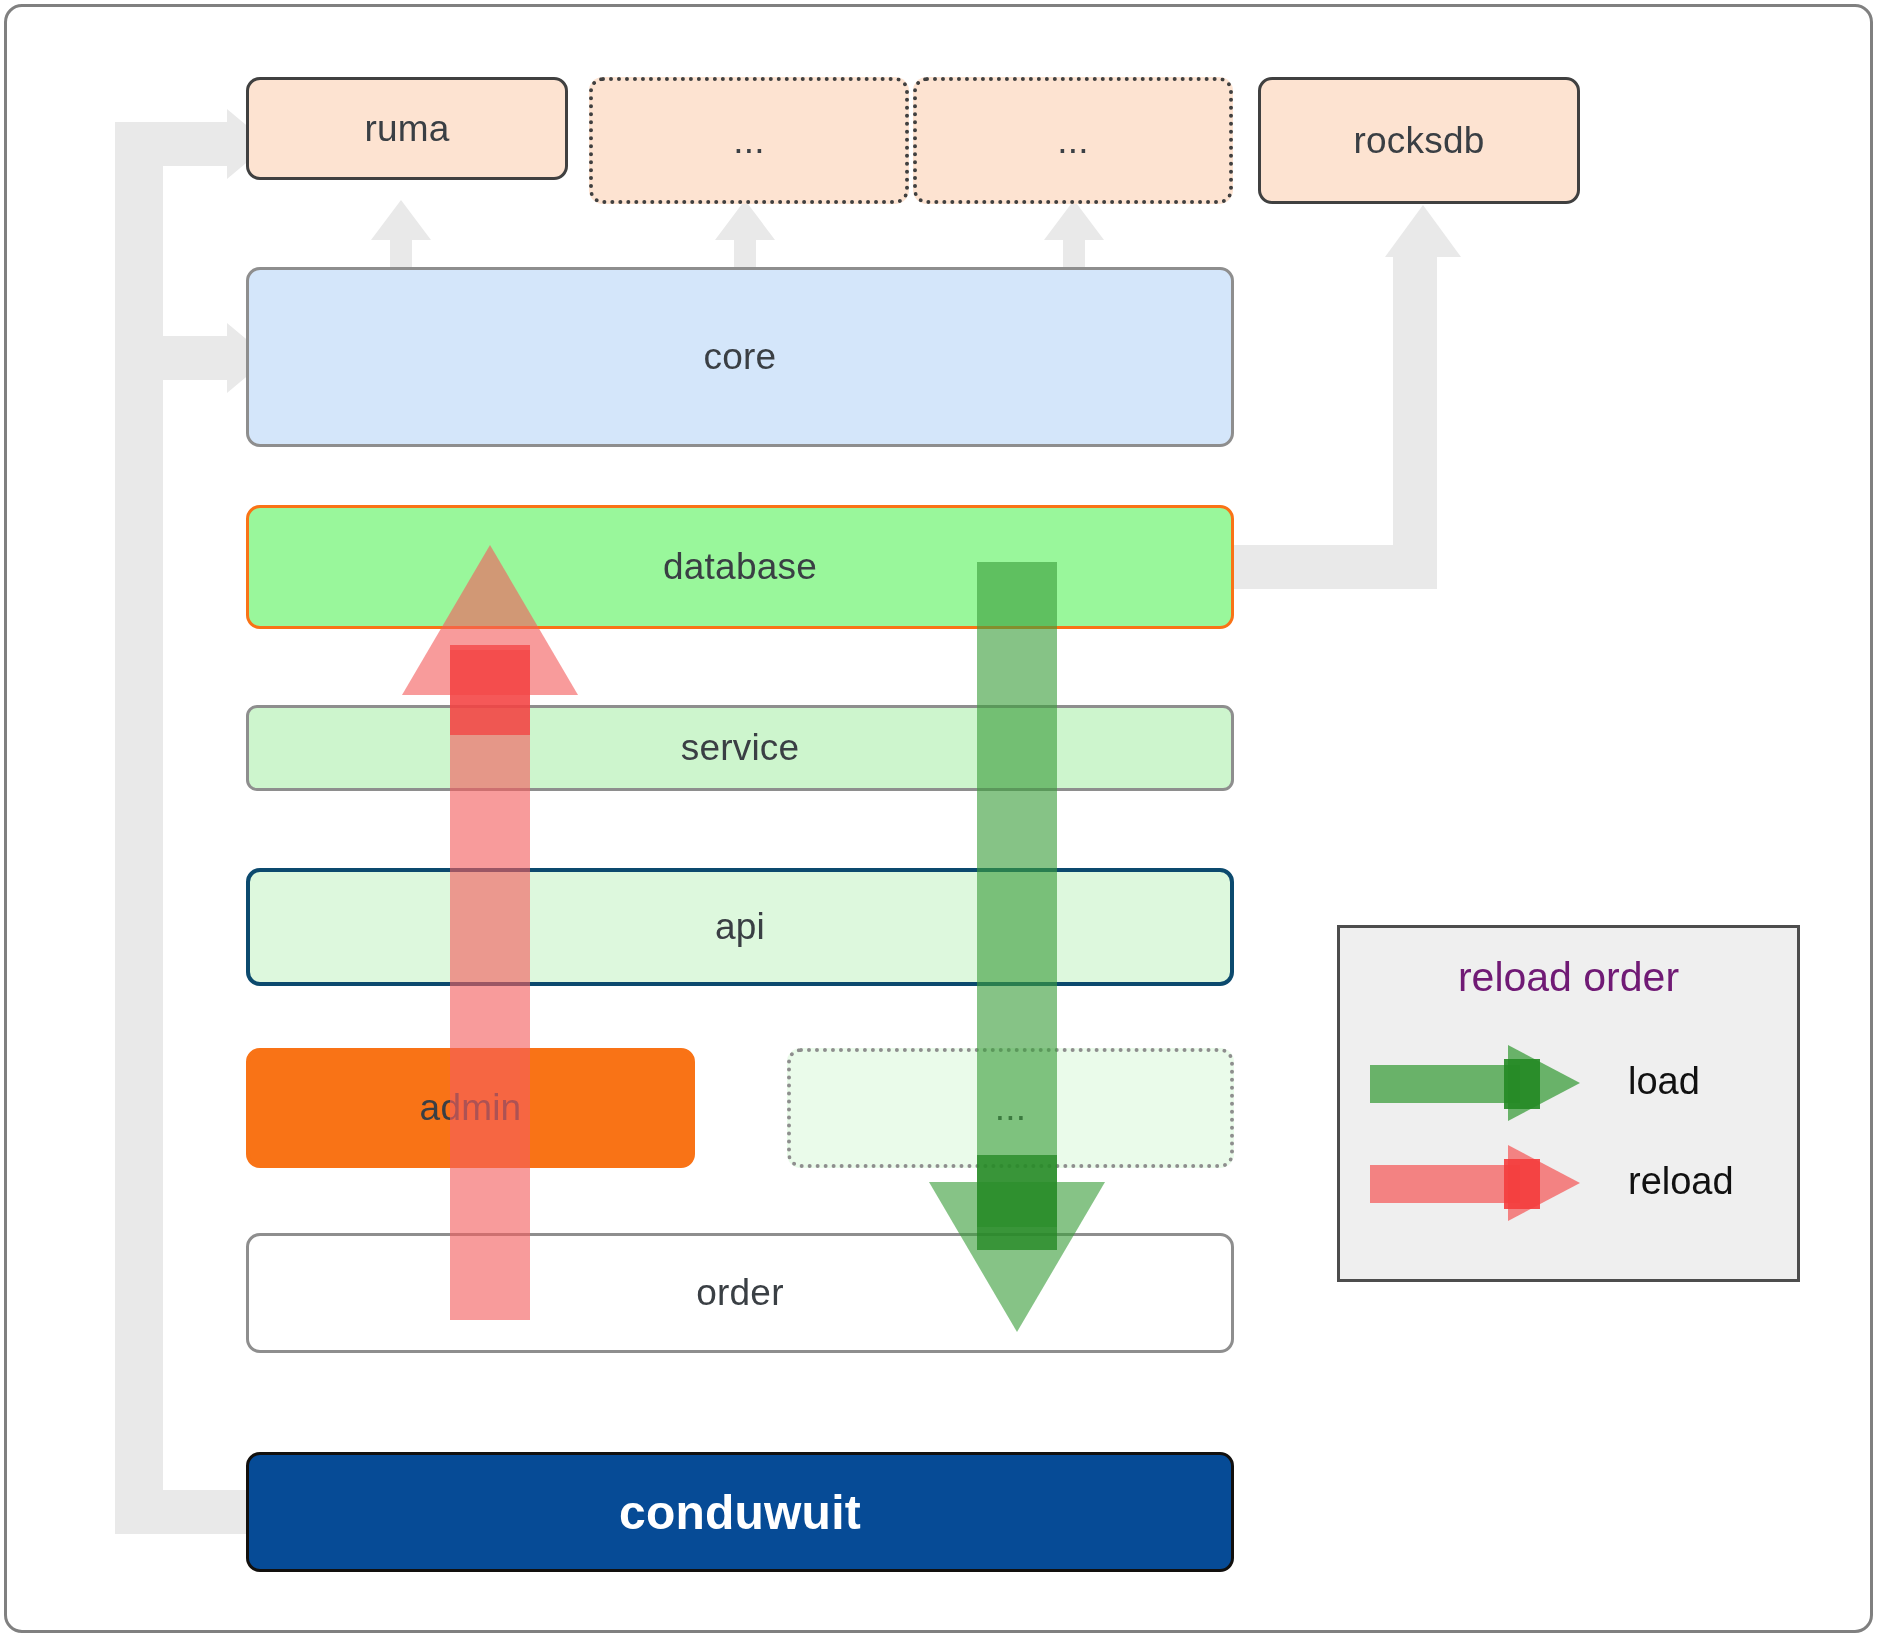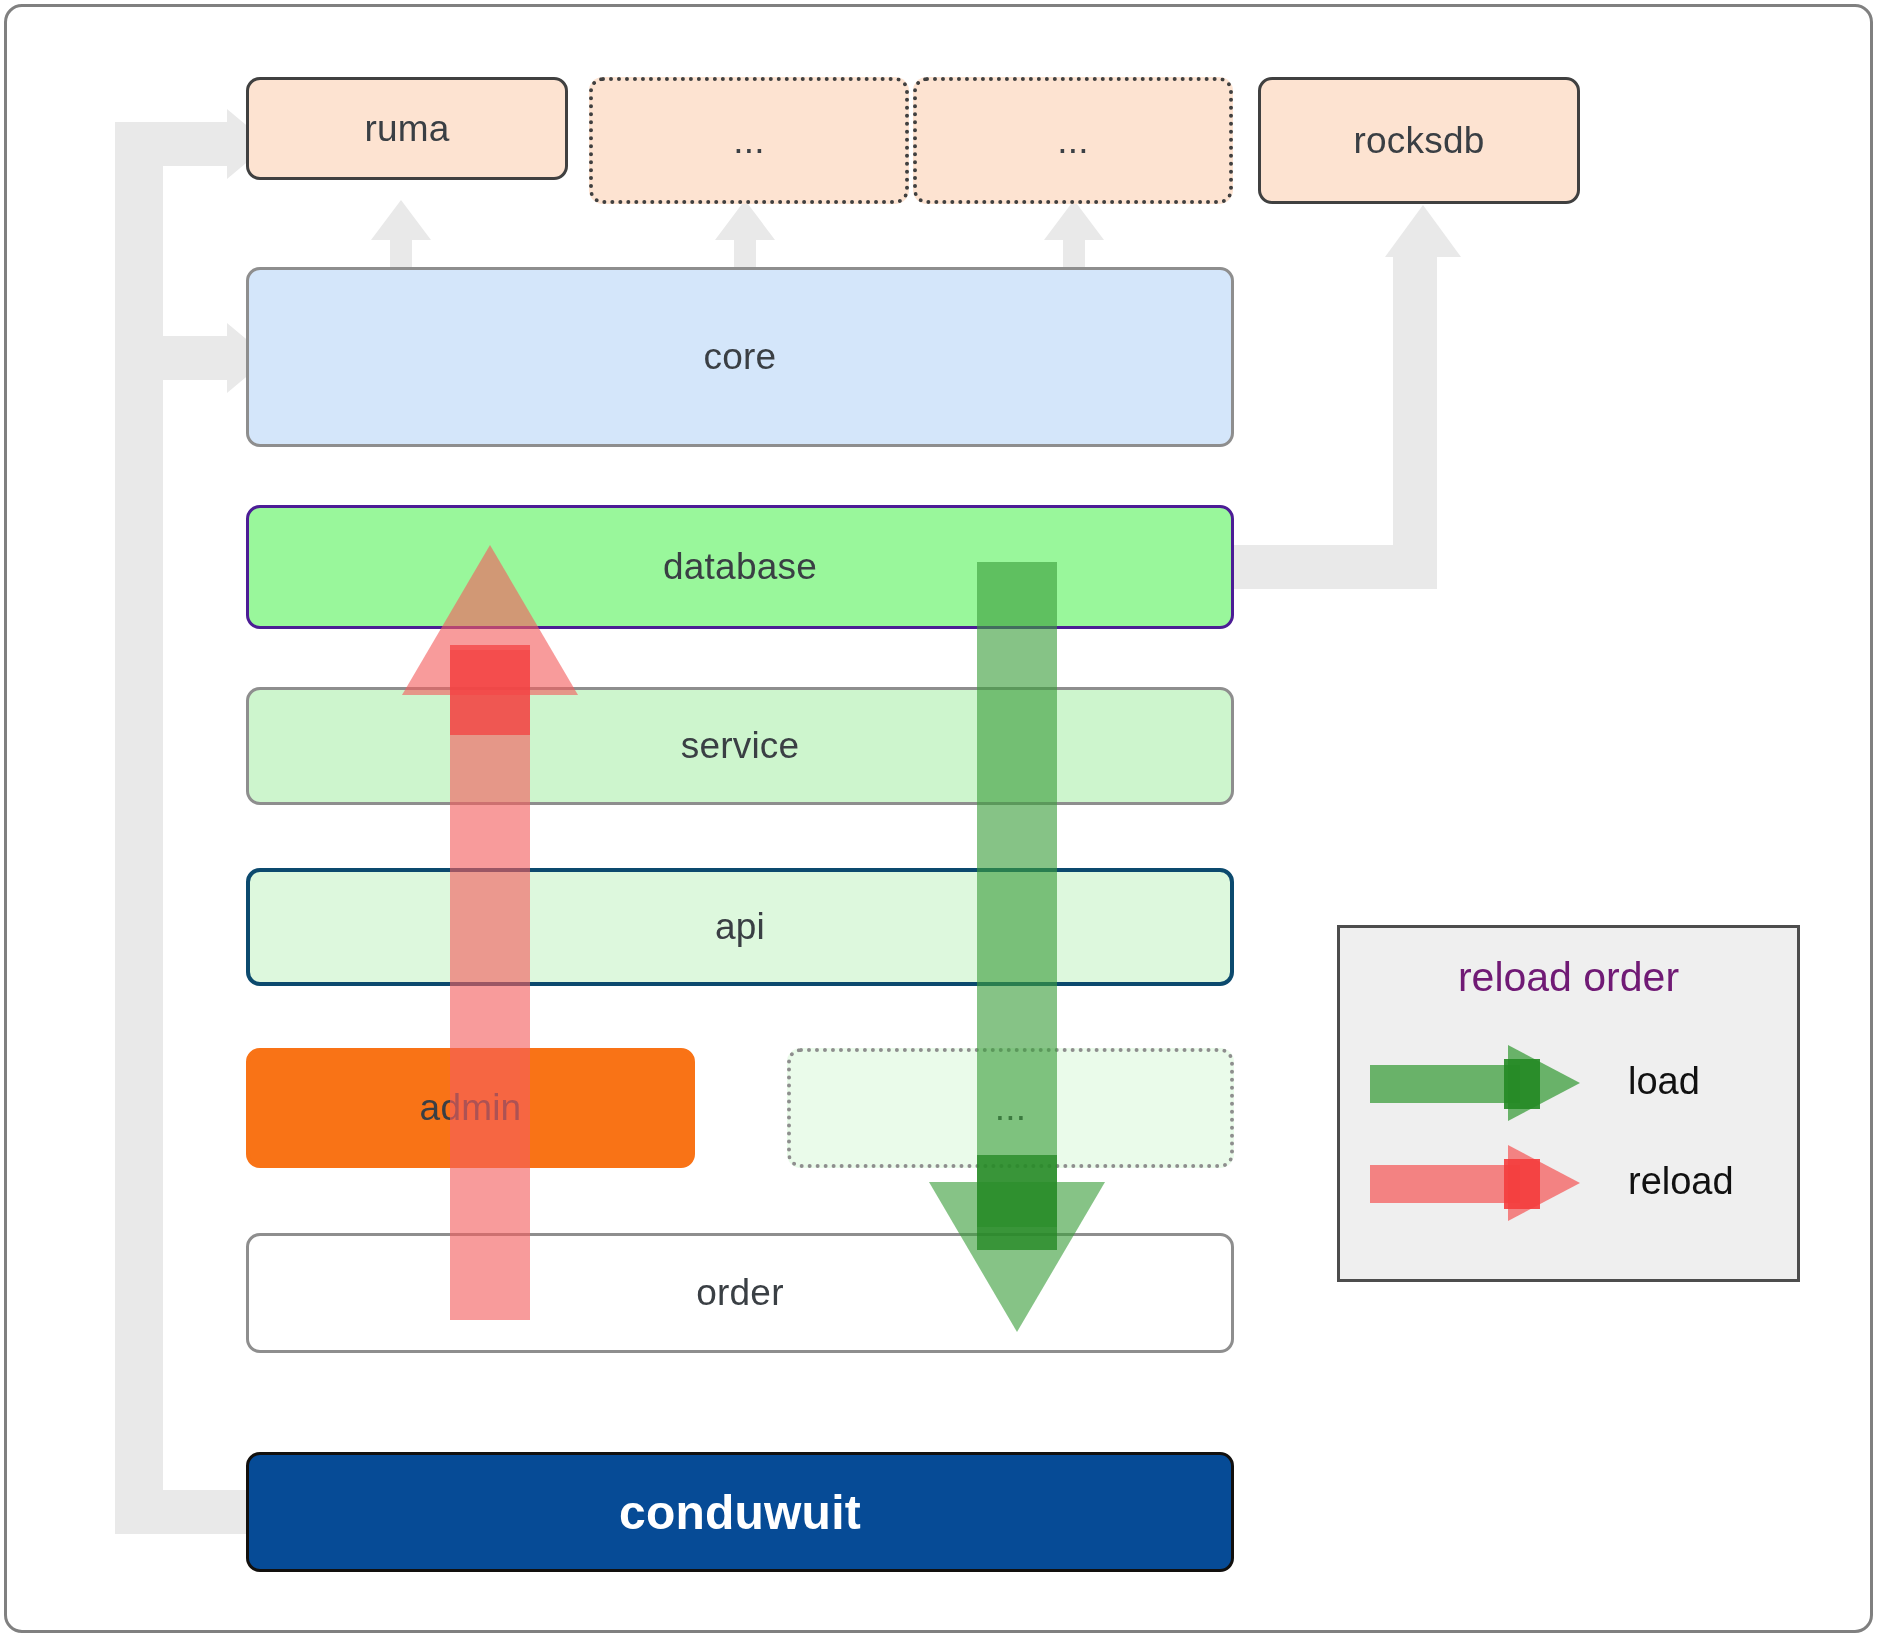--- a/index.html
+++ b/index.html
@@ -55,21 +55,21 @@
   }
   .dep.dotted { border-width: 4px; border-color: #404040; }
 
   
   .core {
     background: #d4e6fa;
     border: 3px solid #8e8e8e;
   }
 
   
-  .lvl-db      { background: #99f79b; border: 3px solid #4c1d95; }
+  .lvl-db      { background: #99f79b; border: 3px solid #f97316; }
   .lvl-service { background: #cdf5cd; border: 3px solid #8e8e8e; }
   .lvl-api     { background: #ddf8dd; border: 4px solid #0c4a6e; }
   .lvl-admin   { background: #f97316; border: 4px solid #f97316; }
   .lvl-dots    { background: #eafbea; border: 4px dotted #8e8e8e; }
   .lvl-router  { background: #ffffff; border: 3px solid #8e8e8e; }
 
   
   .binary {
     background: #064b96;
     border: 3px solid #12100e;
@@ -211,21 +211,21 @@
   </div>
 
   <div class="node dep solid" style="left:1258px; top:77px; width:322px; height:127px;">
     <span>rocksdb</span>
   </div>
 
   <div class="node lvl-db solid" style="left:246px; top:505px; width:988px; height:124px;">
     <span>database</span>
   </div>
 
-  <div class="node lvl-service solid" style="left:246px; top:687px; width:988px; height:118px;">
+  <div class="node lvl-service solid" style="left:246px; top:705px; width:988px; height:86px;border-radius:11px;">
     <span>service</span>
   </div>
 
   <div class="node lvl-api solid" style="left:246px; top:868px; width:988px; height:118px;">
     <span>api</span>
   </div>
 
   <div class="node lvl-admin solid" style="left:246px; top:1048px; width:449px; height:120px;">
     <span>admin</span>
   </div>

